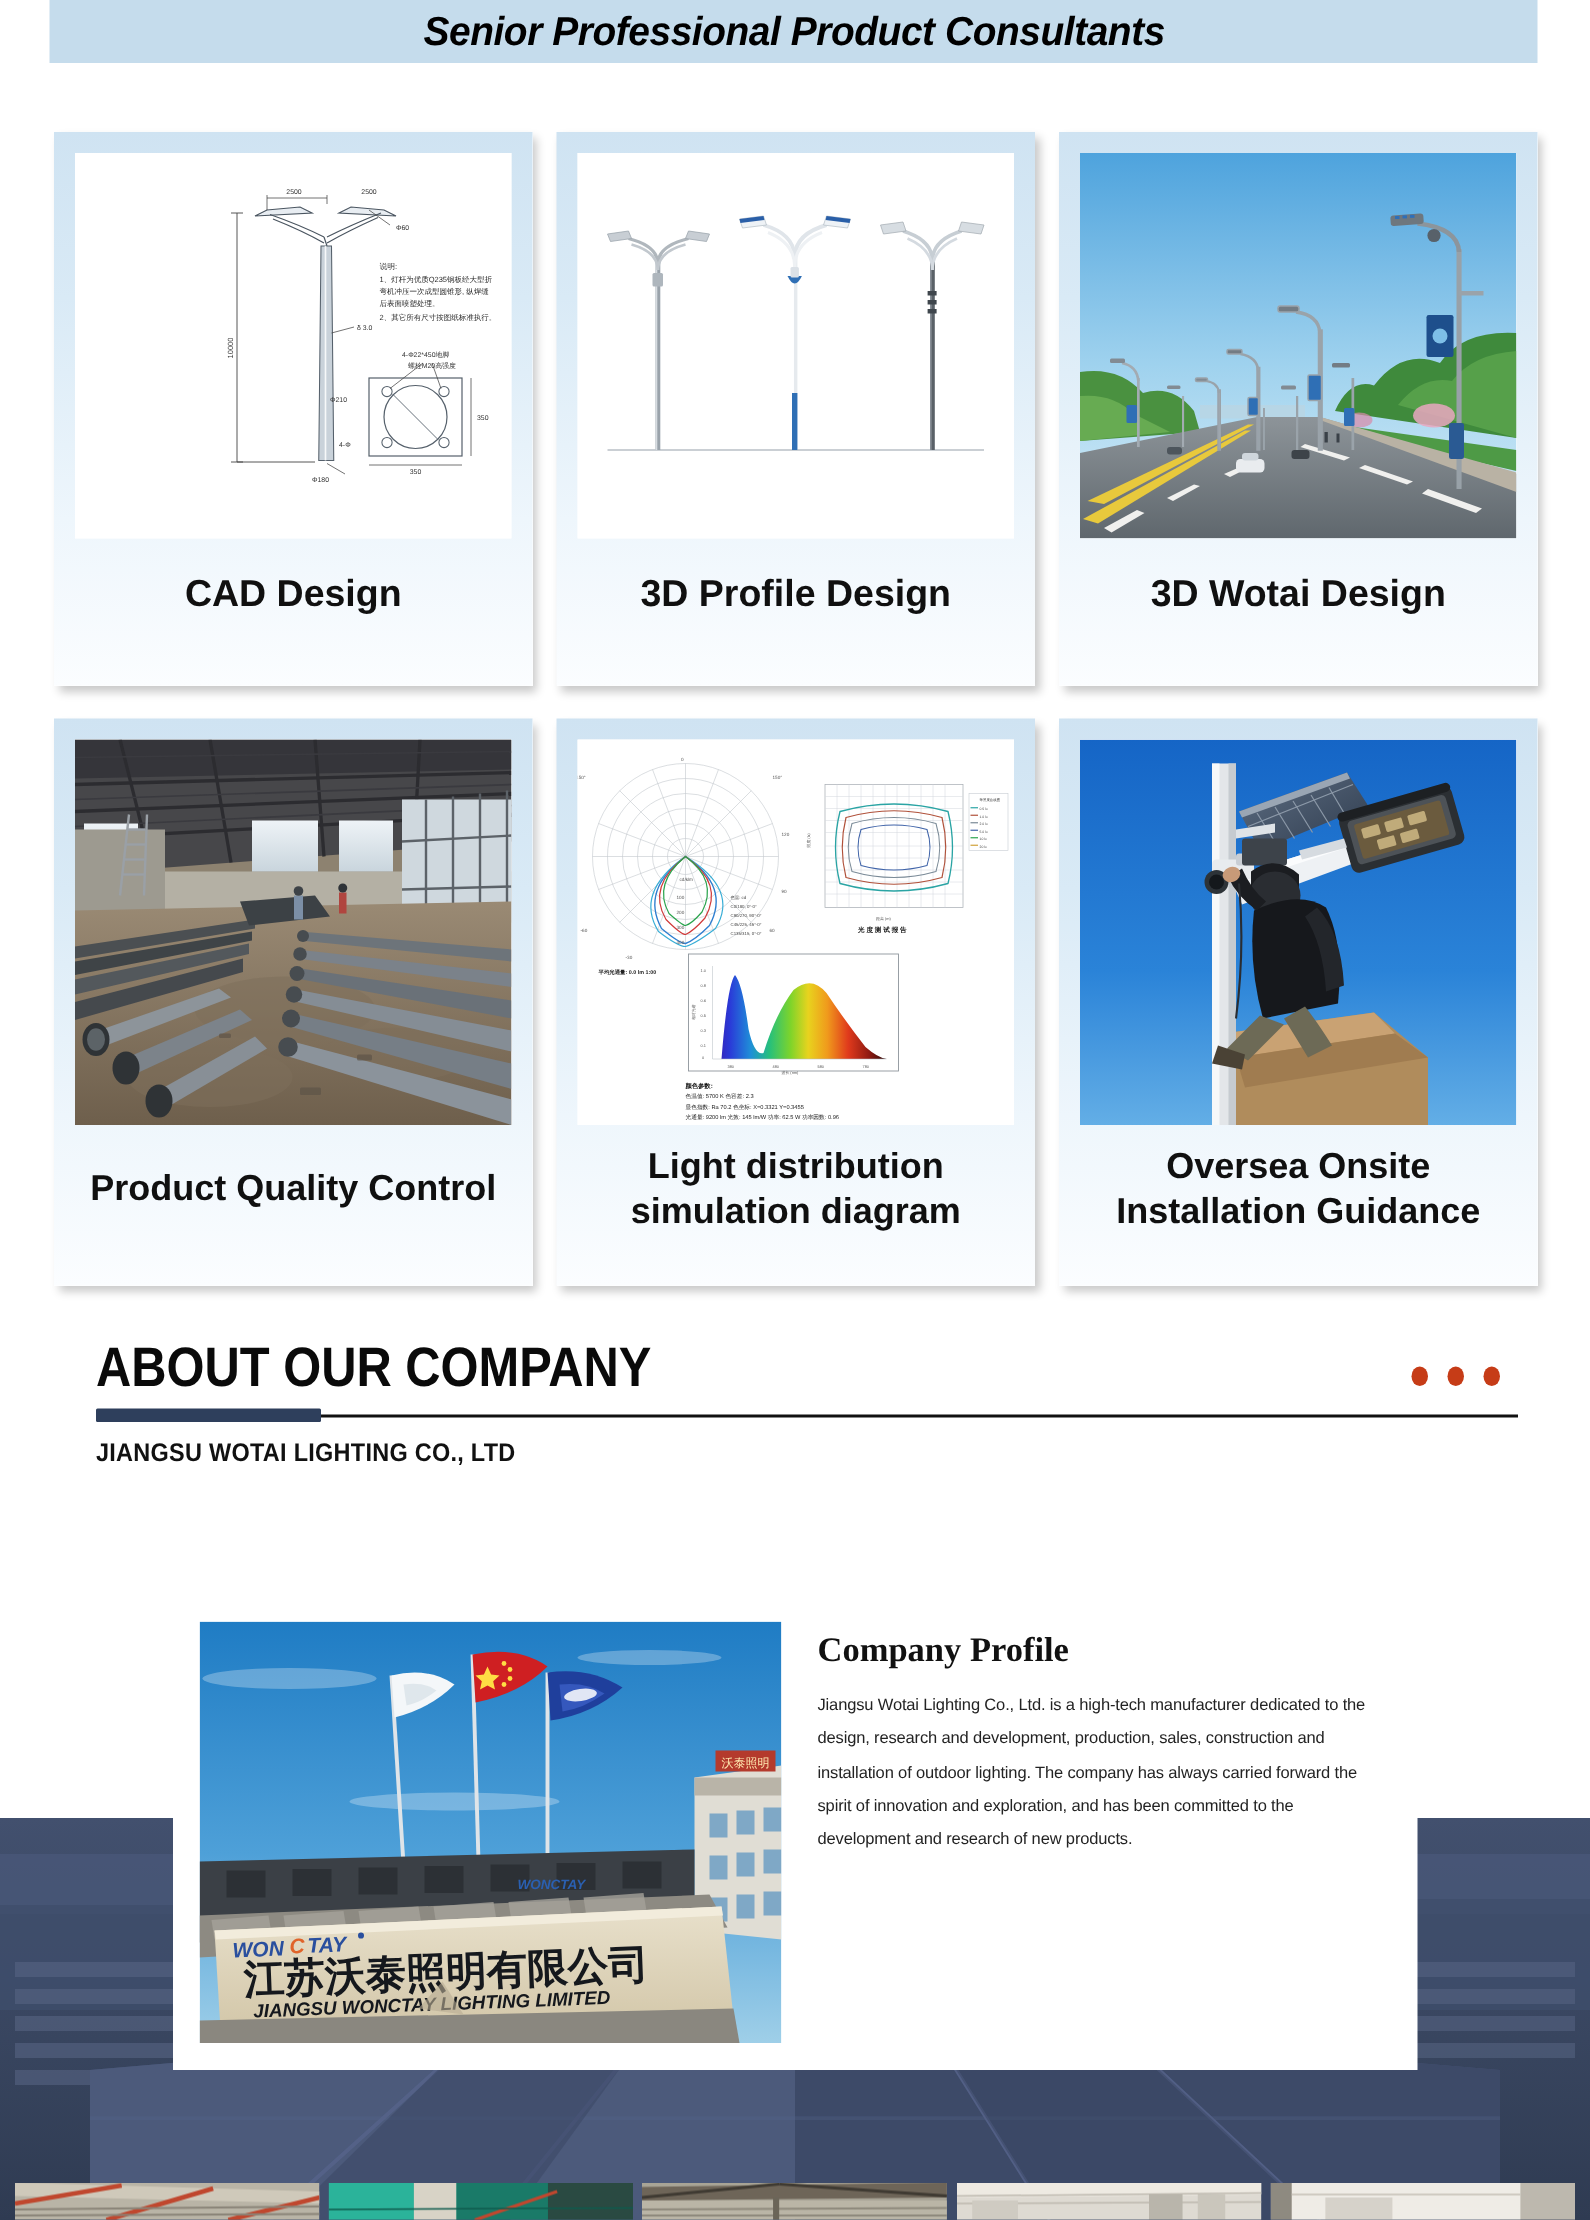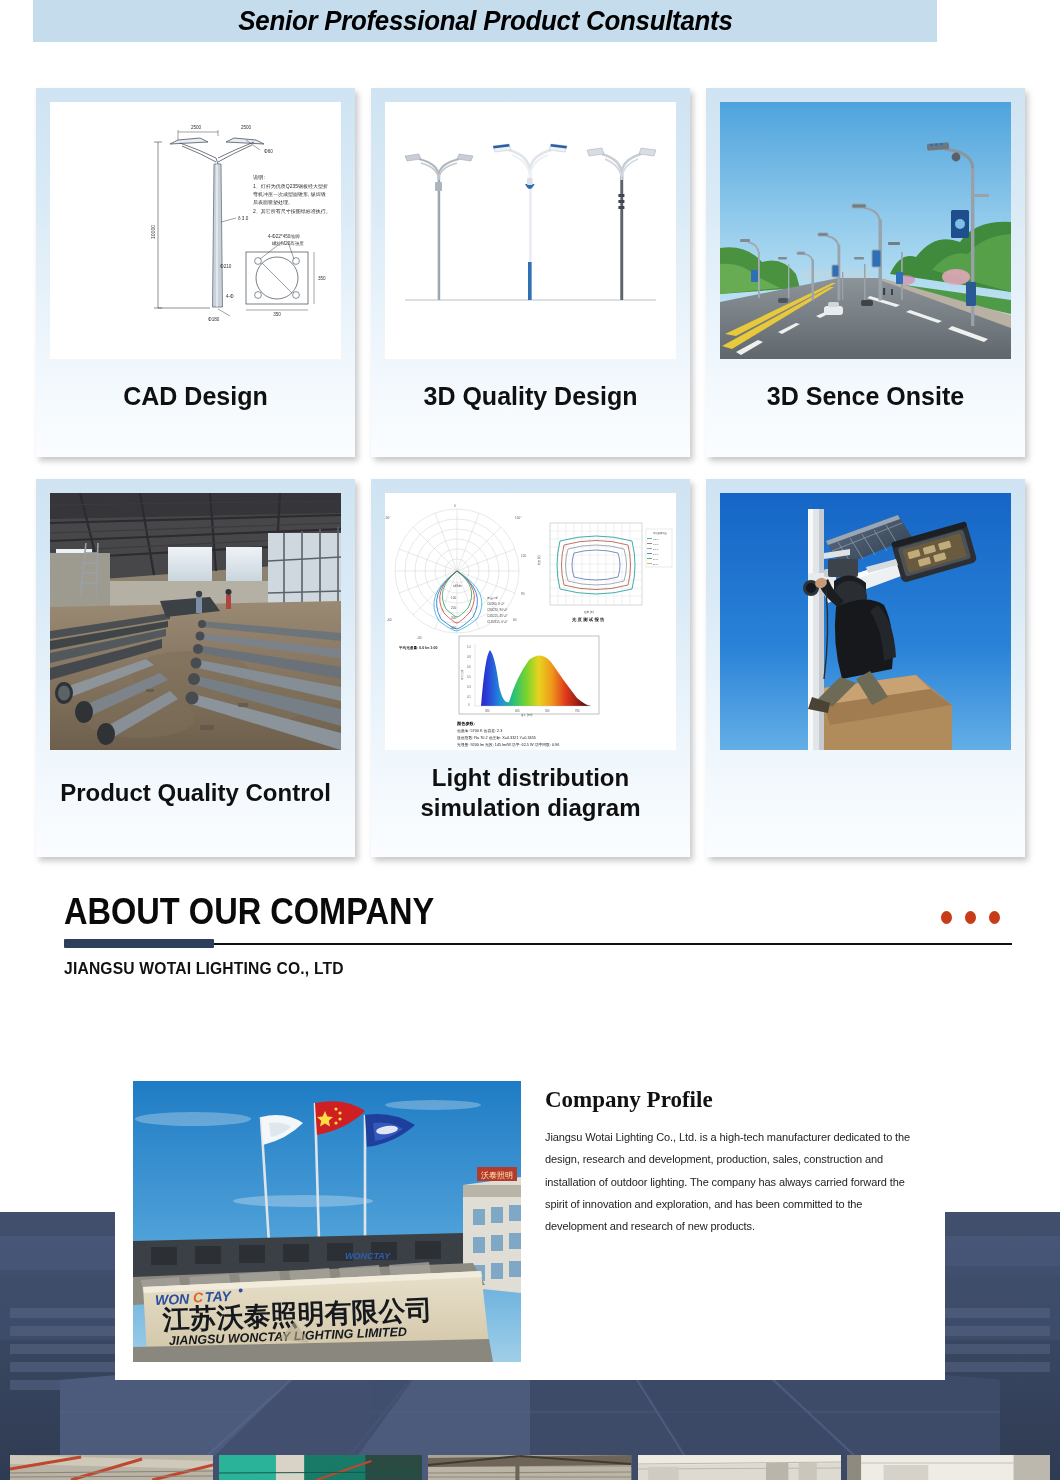--- a/index.html
+++ b/index.html
@@ -11,21 +11,21 @@
     background: #ffffff;
     font-family: "Liberation Sans", sans-serif;
     overflow: hidden;
   }
 
   
   .banner {
     position: absolute;
     left: 33px;
     top: 0;
-    width: 904px;
+    width: 992px;
     height: 42px;
     background: #c5dcec;
     display: flex;
     align-items: center;
     justify-content: center;
   }
   .banner-title {
     font-size: 27px;
     font-weight: bold;
     font-style: italic;
@@ -347,21 +347,21 @@
           <path d="M236.6 78 Q236.6 64 220 57" stroke="#d4dae0" stroke-width="1.9" fill="none"></path>
           <path d="M236.6 78 Q236.6 64 253 57" stroke="#d4dae0" stroke-width="1.9" fill="none"></path>
           <path d="M202 48 L217 46 L219 52 L204 54 Z" fill="#d7dde2" stroke="#a5adb4" stroke-width="0.5"></path>
           <path d="M271 48 L256 46 L254 52 L269 54 Z" fill="#d7dde2" stroke="#a5adb4" stroke-width="0.5"></path>
           <rect x="233.4" y="92" width="6" height="3" fill="#3f464d"></rect>
           <rect x="233.4" y="98" width="6" height="3" fill="#3f464d"></rect>
           <rect x="233.4" y="104" width="6" height="3" fill="#3f464d"></rect>
         </g>
       </svg>
     </div>
-    <div class="card-label">3D Quality Design</div>
+    <div class="card-label">3D Profile Design</div>
   </div>
 
   <div class="card card-row1">
     <div class="thumb">
       <svg class="scene" viewBox="0 0 291 257" preserveAspectRatio="none">
         <defs>
           <linearGradient id="sky" x1="0" y1="0" x2="0" y2="1">
             <stop offset="0%" stop-color="#4ea3dd"></stop>
             <stop offset="55%" stop-color="#9fd2ee"></stop>
             <stop offset="100%" stop-color="#d9eef8"></stop>
@@ -464,21 +464,21 @@
           <rect x="68" y="162" width="1.4" height="34"></rect>
             <rect x="58" y="155" width="9" height="2.4" rx="1" fill="#828b93"></rect>
         </g>
 
         <g fill="#3a4148">
             <rect x="163" y="186" width="2.2" height="7"></rect>
             <rect x="171" y="187" width="2" height="6"></rect>
           </g>
       </svg>
     </div>
-    <div class="card-label">3D Sence Onsite</div>
+    <div class="card-label">3D Wotai Design</div>
   </div>
 
   <div class="card card-row2">
     <div class="thumb">
       <svg class="factory-photo" viewBox="0 0 291 257" preserveAspectRatio="none">
         <defs>
           <linearGradient id="fgfloor" x1="0" y1="0" x2="0" y2="1">
             <stop offset="0%" stop-color="#9a8a74"></stop>
             <stop offset="100%" stop-color="#6e5f4c"></stop>
           </linearGradient>
@@ -839,20 +839,21 @@
 
           <path d="M120 184 Q106 198 98 206 L112 214 Q126 200 136 190 Z" fill="#6d6a56"></path>
           <path d="M136 186 Q146 202 152 212 L168 204 Q158 188 150 178 Z" fill="#6d6a56"></path>
 
           <path d="M92 204 L110 210 L108 220 L88 216 Z" fill="#4a4235"></path>
         </g>
 
         <path d="M106 96 Q110 140 104 186" stroke="#2a2d32" stroke-width="1.4" fill="none"></path>
       </svg>
     </div>
+    <div class="card-label">Oversea Onsite Installation Guidance</div>
   </div>
 
 </div>
 
 <div class="about">
   <div class="about-title">ABOUT OUR COMPANY</div>
   <div class="about-rule-wrap">
     <div class="about-rule-thin"></div>
     <div class="about-rule-thick"></div>
     <div class="about-dots">

